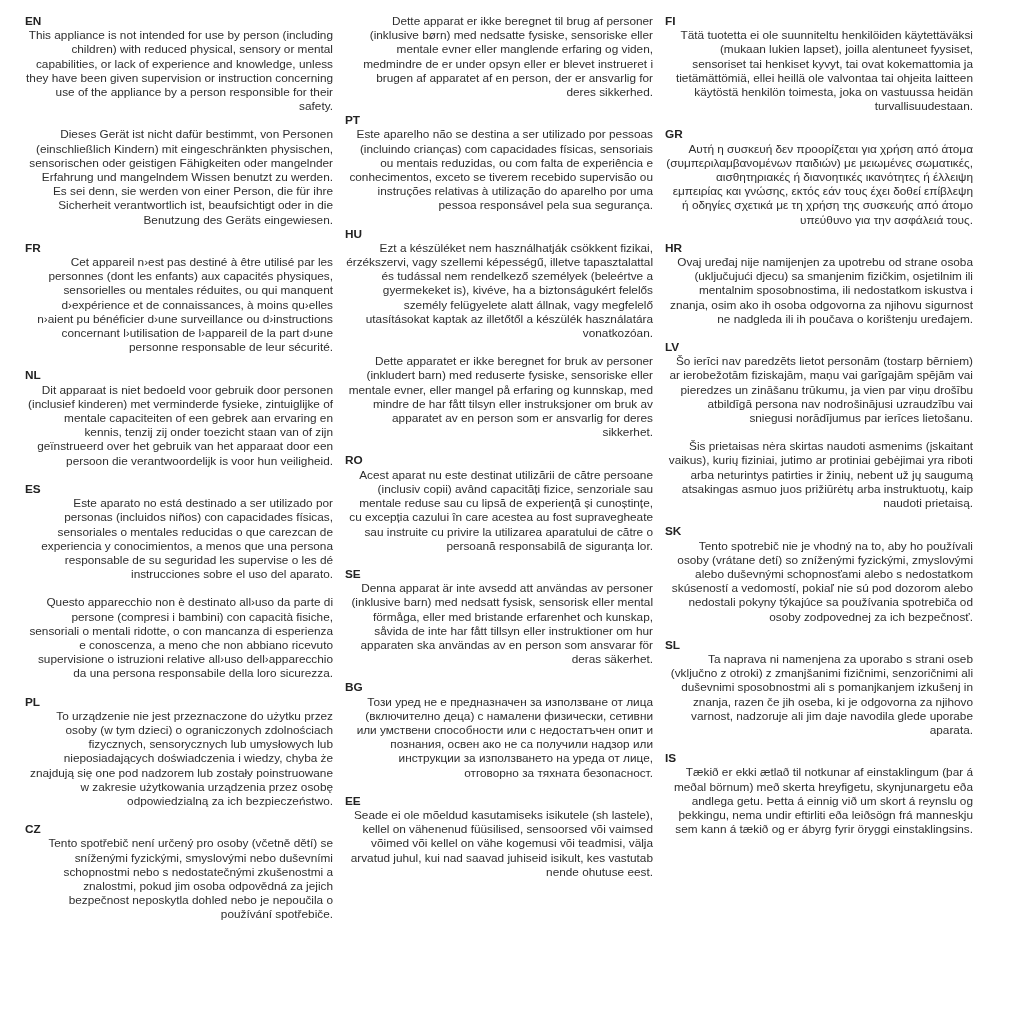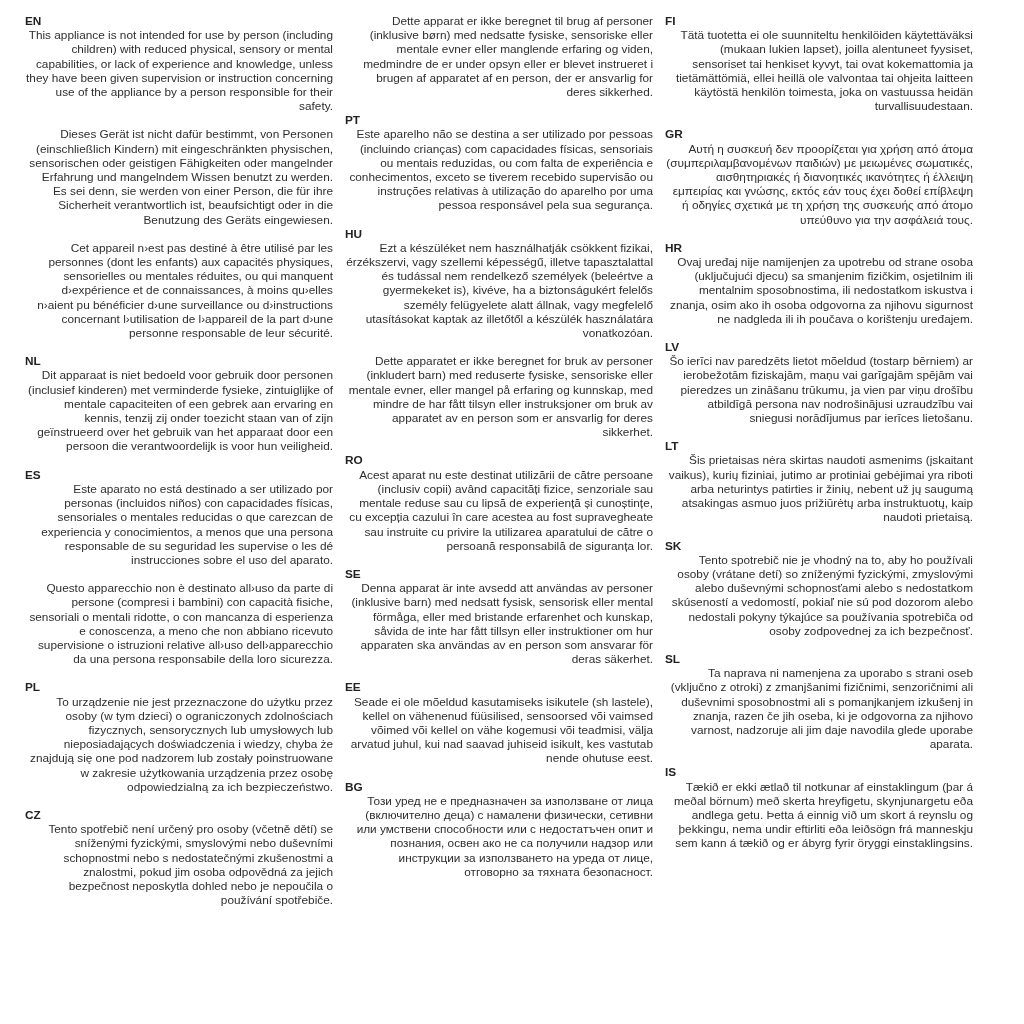--- a/index.html
+++ b/index.html
@@ -51,20 +51,21 @@
 
     <div class="col">
       <section class="block">
         <h2 class="code">EN</h2>
         <p class="body-text">This appliance is not intended for use by person (including children) with reduced physical, sensory or mental capabilities, or lack of experience and knowledge, unless they have been given supervision or instruction concerning use of the appliance by a person responsible for their safety.</p>
       </section>
       <section class="block">
         <p class="body-text">Dieses Gerät ist nicht dafür bestimmt, von Personen (einschließlich Kindern) mit eingeschränkten physischen, sensorischen oder geistigen Fähigkeiten oder mangelnder Erfahrung und mangelndem Wissen benutzt zu werden. Es sei denn, sie werden von einer Person, die für ihre Sicherheit verantwortlich ist, beaufsichtigt oder in die Benutzung des Geräts eingewiesen.</p>
       </section>
       <section class="block">
+        <h2 class="code">FR</h2>
         <p class="body-text">Cet appareil n›est pas destiné à être utilisé par les personnes (dont les enfants) aux capacités physiques, sensorielles ou mentales réduites, ou qui manquent d›expérience et de connaissances, à moins qu›elles n›aient pu bénéficier d›une surveillance ou d›instructions concernant l›utilisation de l›appareil de la part d›une personne responsable de leur sécurité.</p>
       </section>
       <section class="block">
         <h2 class="code">NL</h2>
         <p class="body-text">Dit apparaat is niet bedoeld voor gebruik door personen (inclusief kinderen) met verminderde fysieke, zintuiglijke of mentale capaciteiten of een gebrek aan ervaring en kennis, tenzij zij onder toezicht staan van of zijn geïnstrueerd over het gebruik van het apparaat door een persoon die verantwoordelijk is voor hun veiligheid.</p>
       </section>
       <section class="block">
         <h2 class="code">ES</h2>
         <p class="body-text">Este aparato no está destinado a ser utilizado por personas (incluidos niños) con capacidades físicas, sensoriales o mentales reducidas o que carezcan de experiencia y conocimientos, a menos que una persona responsable de su seguridad les supervise o les dé instrucciones sobre el uso del aparato.</p>
       </section>
@@ -98,48 +99,47 @@
       </section>
       <section class="block">
         <h2 class="code">RO</h2>
         <p class="body-text">Acest aparat nu este destinat utilizării de către persoane (inclusiv copii) având capacități fizice, senzoriale sau mentale reduse sau cu lipsă de experiență și cunoștințe, cu excepția cazului în care acestea au fost supravegheate sau instruite cu privire la utilizarea aparatului de către o persoană responsabilă de siguranța lor.</p>
       </section>
       <section class="block">
         <h2 class="code">SE</h2>
         <p class="body-text">Denna apparat är inte avsedd att användas av personer (inklusive barn) med nedsatt fysisk, sensorisk eller mental förmåga, eller med bristande erfarenhet och kunskap, såvida de inte har fått tillsyn eller instruktioner om hur apparaten ska användas av en person som ansvarar för deras säkerhet.</p>
       </section>
       <section class="block">
+        <h2 class="code">BG</h2>
+        <p class="body-text">Този уред не е предназначен за използване от лица (включително деца) с намалени физически, сетивни или умствени способности или с недостатъчен опит и познания, освен ако не са получили надзор или инструкции за използването на уреда от лице, отговорно за тяхната безопасност.</p>
+      </section>
+      <section class="block">
         <h2 class="code">EE</h2>
         <p class="body-text">Seade ei ole mõeldud kasutamiseks isikutele (sh lastele), kellel on vähenenud füüsilised, sensoorsed või vaimsed võimed või kellel on vähe kogemusi või teadmisi, välja arvatud juhul, kui nad saavad juhiseid isikult, kes vastutab nende ohutuse eest.</p>
-      </section>
-      <section class="block">
-        <h2 class="code">BG</h2>
-        <p class="body-text">Този уред не е предназначен за използване от лица (включително деца) с намалени физически, сетивни или умствени способности или с недостатъчен опит и познания, освен ако не са получили надзор или инструкции за използването на уреда от лице, отговорно за тяхната безопасност.</p>
       </section>
     </div>
 
     <div class="col">
       <section class="block">
         <h2 class="code">FI</h2>
         <p class="body-text">Tätä tuotetta ei ole suunniteltu henkilöiden käytettäväksi (mukaan lukien lapset), joilla alentuneet fyysiset, sensoriset tai henkiset kyvyt, tai ovat kokemattomia ja tietämättömiä, ellei heillä ole valvontaa tai ohjeita laitteen käytöstä henkilön toimesta, joka on vastuussa heidän turvallisuudestaan.</p>
       </section>
       <section class="block">
         <h2 class="code">GR</h2>
         <p class="body-text">Αυτή η συσκευή δεν προορίζεται για χρήση από άτομα (συμπεριλαμβανομένων παιδιών) με μειωμένες σωματικές, αισθητηριακές ή διανοητικές ικανότητες ή έλλειψη εμπειρίας και γνώσης, εκτός εάν τους έχει δοθεί επίβλεψη ή οδηγίες σχετικά με τη χρήση της συσκευής από άτομο υπεύθυνο για την ασφάλειά τους.</p>
       </section>
       <section class="block">
         <h2 class="code">HR</h2>
         <p class="body-text">Ovaj uređaj nije namijenjen za upotrebu od strane osoba (uključujući djecu) sa smanjenim fizičkim, osjetilnim ili mentalnim sposobnostima, ili nedostatkom iskustva i znanja, osim ako ih osoba odgovorna za njihovu sigurnost ne nadgleda ili ih poučava o korištenju uređajem.</p>
       </section>
       <section class="block">
         <h2 class="code">LV</h2>
-        <p class="body-text">Šo ierīci nav paredzēts lietot mõeldud (tostarp bērniem) ar ierobežotām fiziskajām, maņu vai garīgajām spējām vai pieredzes un zināšanu trūkumu, ja vien par viņu drošību atbildīgā persona nav nodrošinājusi uzraudzību vai sniegusi norādījumus par ierīces lietošanu.</p>
+        <p class="body-text">Šo ierīci nav paredzēts lietot personām (tostarp bērniem) ar ierobežotām fiziskajām, maņu vai garīgajām spējām vai pieredzes un zināšanu trūkumu, ja vien par viņu drošību atbildīgā persona nav nodrošinājusi uzraudzību vai sniegusi norādījumus par ierīces lietošanu.</p>
       </section>
       <section class="block">
-        <h2 class="code">LT</h2>
         <p class="body-text">Šis prietaisas nėra skirtas naudoti asmenims (įskaitant vaikus), kurių fiziniai, jutimo ar protiniai gebėjimai yra riboti arba neturintys patirties ir žinių, nebent už jų saugumą atsakingas asmuo juos prižiūrėtų arba instruktuotų, kaip naudoti prietaisą.</p>
       </section>
       <section class="block">
         <h2 class="code">SK</h2>
         <p class="body-text">Tento spotrebič nie je vhodný na to, aby ho používali osoby (vrátane detí) so zníženými fyzickými, zmyslovými alebo duševnými schopnosťami alebo s nedostatkom skúseností a vedomostí, pokiaľ nie sú pod dozorom alebo nedostali pokyny týkajúce sa používania spotrebiča od osoby zodpovednej za ich bezpečnosť.</p>
       </section>
       <section class="block">
         <h2 class="code">SL</h2>
         <p class="body-text">Ta naprava ni namenjena za uporabo s strani oseb (vključno z otroki) z zmanjšanimi fizičnimi, senzoričnimi ali duševnimi sposobnostmi ali s pomanjkanjem izkušenj in znanja, razen če jih oseba, ki je odgovorna za njihovo varnost, nadzoruje ali jim daje navodila glede uporabe aparata.</p>
       </section>

